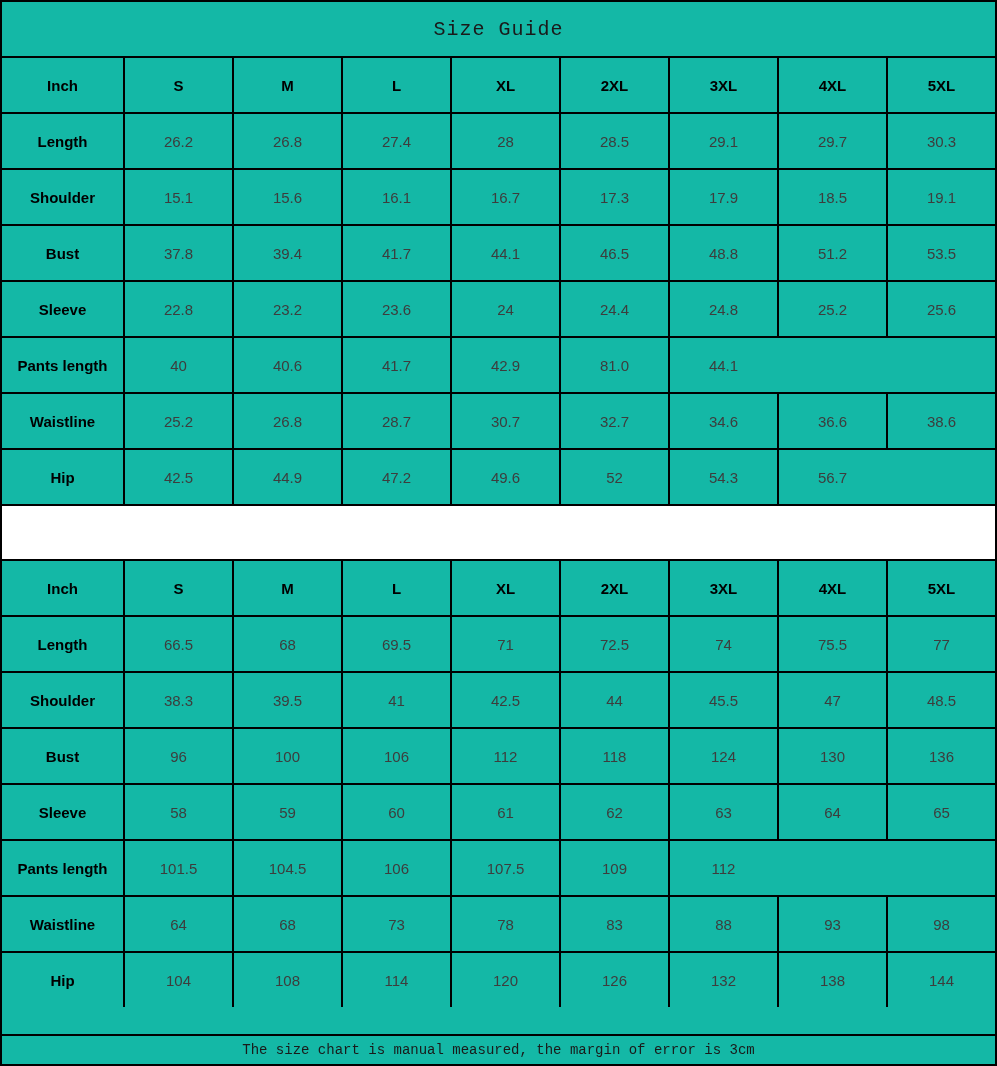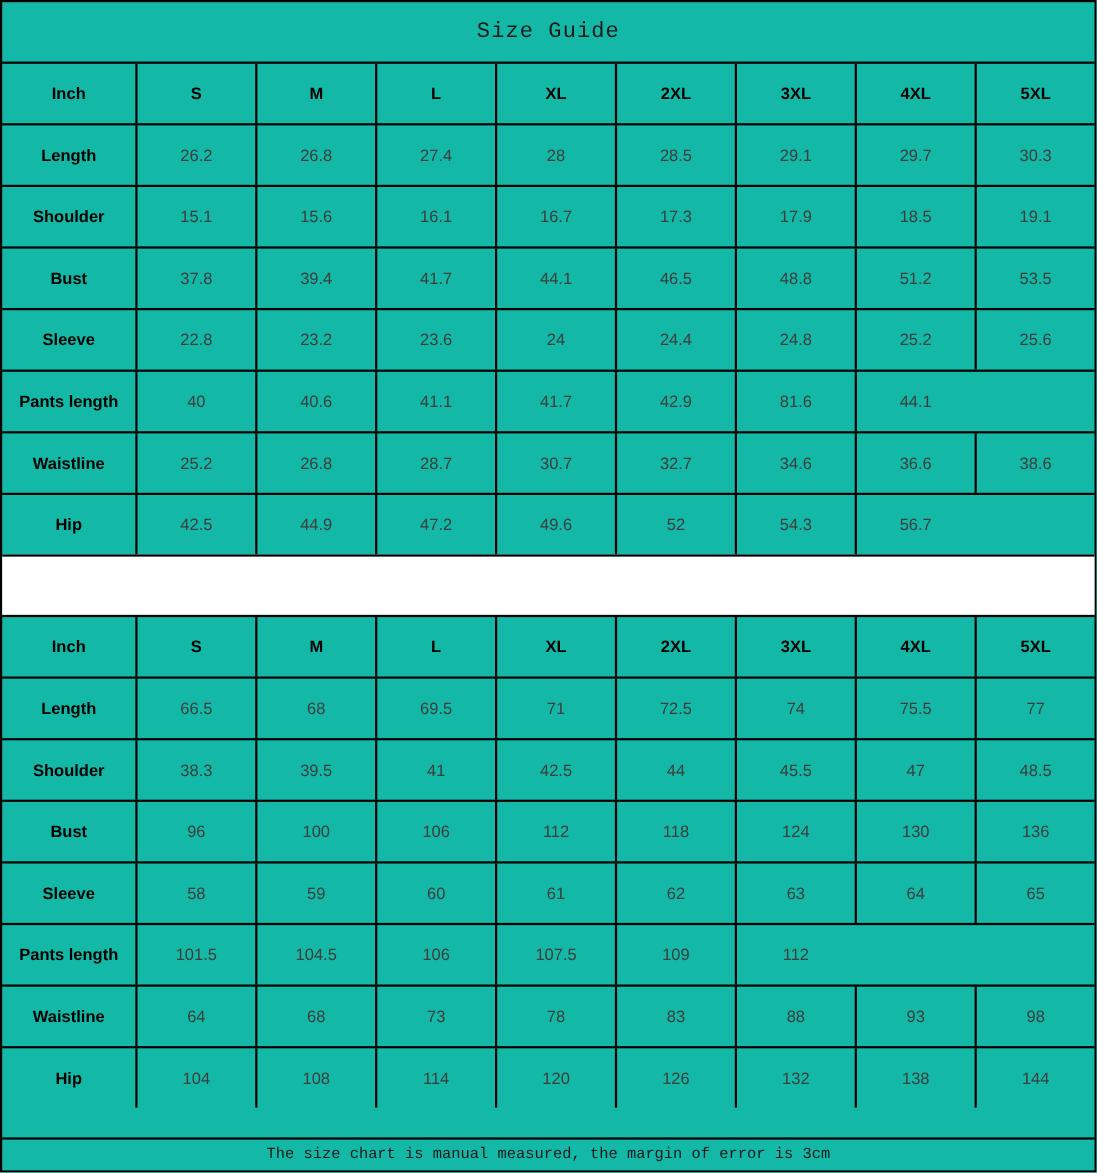--- a/index.html
+++ b/index.html
@@ -135,24 +135,23 @@
         <div class="cell">24</div>
         <div class="cell">24.4</div>
         <div class="cell">24.8</div>
         <div class="cell">25.2</div>
         <div class="cell">25.6</div>
       </div>
       <div class="trow">
         <div class="cell label-col">Pants length</div>
         <div class="cell">40</div>
         <div class="cell">40.6</div>
-        <div class="cell">41.1</div>
         <div class="cell">41.7</div>
         <div class="cell">42.9</div>
-        <div class="cell">81.6</div>
+        <div class="cell">81.0</div>
         <div class="cell">44.1</div>
       </div>
       <div class="trow">
         <div class="cell label-col">Waistline</div>
         <div class="cell">25.2</div>
         <div class="cell">26.8</div>
         <div class="cell">28.7</div>
         <div class="cell">30.7</div>
         <div class="cell">32.7</div>
         <div class="cell">34.6</div>

